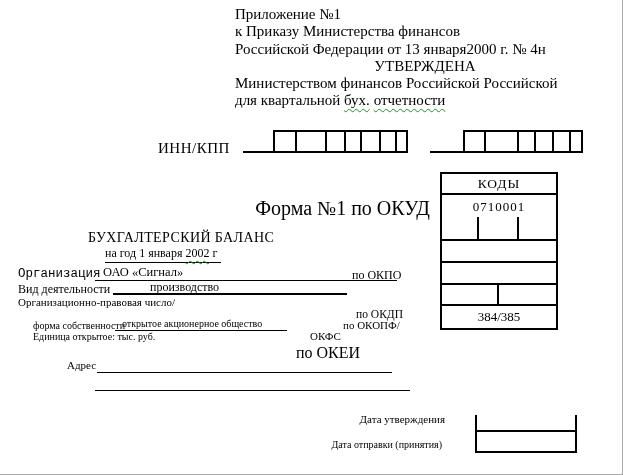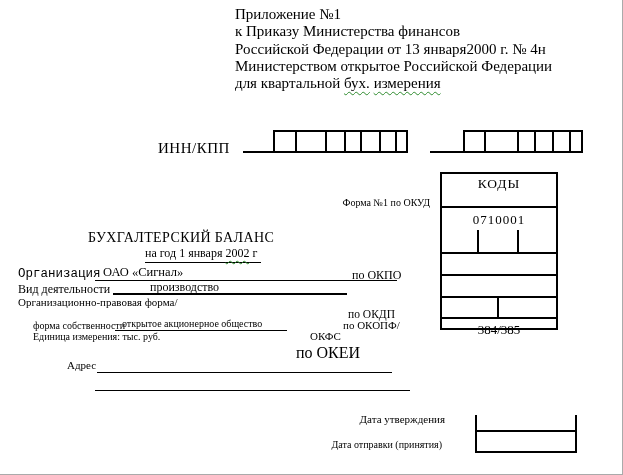--- a/index.html
+++ b/index.html
@@ -16,43 +16,43 @@
        text-decoration-color:#2e8b2e;text-decoration-thickness:1px;text-underline-offset:3px;}
   
   .strip{border-bottom:2px solid #000;box-sizing:border-box;}
   .cells{display:flex;border-top:2px solid #000;border-left:2px solid #000;border-right:2px solid #000;box-sizing:border-box;}
   .cells .cell{height:100%;box-sizing:border-box;flex:0 0 auto;}
   .cells .cell + .cell{border-left:2px solid #000;}
   .cells .cell:last-child{flex:1 1 auto;}
   
   .codes{left:440px;top:172px;width:118px;height:158px;border:2px solid #000;box-sizing:border-box;}
   .codes .row{width:100%;box-sizing:border-box;}
-  .kr1{height:34px;border-bottom:2px solid #000;text-align:center;font-size:13.5px;line-height:19px;letter-spacing:1px;}
+  .kr1{height:21px;border-bottom:2px solid #000;text-align:center;font-size:13.5px;line-height:19px;letter-spacing:1px;}
   .kr2{height:46px;border-bottom:2px solid #000;position:relative;text-align:center;}
   .kr2 .code{font-size:13px;line-height:24px;letter-spacing:1px;}
   .kr2 .tick{position:absolute;bottom:0;width:2px;height:22px;background:#000;}
   .kr3{height:22px;border-bottom:2px solid #000;}
   .kr4{height:22px;border-bottom:2px solid #000;}
   .kr5{height:21px;border-bottom:2px solid #000;position:relative;}
   .kr5 .vd{position:absolute;left:55px;top:0;bottom:0;width:2px;background:#000;}
   .kr6{height:22px;text-align:center;font-size:13px;line-height:22px;}
   
-  .okud-line{left:240px;top:197px;width:190px;text-align:right;font-size:10px;}
+  .okud-line{left:240px;top:197px;width:190px;text-align:right;font-size:20px;}
   .title{left:88px;top:230px;font-size:14px;letter-spacing:0.4px;}
-  .period{left:105px;top:246px;font-size:12px;border-bottom:1.5px solid #000;padding:0 4px 1px 0;margin-left:40px;}
+  .period{left:105px;top:246px;font-size:12px;border-bottom:1.5px solid #000;padding:0 4px 1px 0;}
   .datehint{left:288px;top:250px;font-size:10.5px;}
   .ul{border-bottom:1.5px solid #000;box-sizing:border-box;}
   .ul2{border-bottom:2px solid #000;box-sizing:border-box;}
   .f-org-l{left:18px;top:267px;font-size:12.5px;font-family:Liberation Mono, monospace;}
   .f-org-v{left:95px;top:265px;width:302px;height:16px;font-size:12.5px;padding-left:8px;}
   .f-act-l{left:18px;top:282px;font-size:12px;}
   .f-act-v{left:113px;top:280px;width:234px;height:15px;font-size:12px;padding-left:37px;}
   .f-okpo{left:352px;top:268px;font-size:12px;}
   .f-legal{left:18px;top:296px;font-size:11px;}
-  .f-okdp{left:340px;top:308px;width:63px;text-align:center;font-size:11.5px;}
+  .f-okdp{left:340px;top:308px;width:63px;text-align:right;font-size:11.5px;}
   .f-own-l{left:33px;top:320px;font-size:10px;}
   .f-own-v{left:115px;top:318px;width:172px;height:13px;font-size:10px;padding-left:7px;}
   .f-okopf{left:343px;top:319px;font-size:11px;}
   .f-unit{left:33px;top:331px;font-size:10px;}
   .f-okfs{left:310px;top:330px;font-size:11px;}
   .f-okei{left:296px;top:344px;font-size:16px;}
   .f-addr-l{left:67px;top:359px;font-size:11px;}
   .addr1{left:97px;top:360px;width:295px;height:13px;}
   .addr2{left:95px;top:378px;width:315px;height:13px;}
   
@@ -64,22 +64,23 @@
 </style>
 </head>
 <body>
 
 <div class="page">
 
   <div class="abs hdr">
     <div>Приложение №1</div>
     <div>к Приказу Министерства финансов</div>
     <div>Российской  Федерации от 13 января2000 г. № 4н</div>
-    <div>Министерством открытое Российской Федерации</div>
-    <div><span>для квартальной </span><span class="sq">бух.</span><span> </span><span class="sq">измерения</span></div>
+    <div class="c">УТВЕРЖДЕНА</div>
+    <div>Министерством финансов Российской Российской</div>
+    <div><span>для квартальной </span><span class="sq">бух.</span><span> </span><span class="sq">отчетности</span></div>
   </div>
 
   <div class="abs" style="left:158px;top:140px;font-size:15px;letter-spacing:0.5px;">ИНН/КПП</div>
 
   <div class="abs strip" style="left:243px;top:130px;width:165px;height:23px;">
     <div class="cells" style="position:absolute;left:30px;top:0;width:135px;height:21px;">
       <div class="cell" style="width:20px;"></div>
       <div class="cell" style="width:30px;"></div>
       <div class="cell" style="width:19px;"></div>
       <div class="cell" style="width:16px;"></div>
@@ -120,28 +121,28 @@
   <div class="abs title">БУХГАЛТЕРСКИЙ БАЛАНС</div>
   <div class="abs period"><span>на год 1 января </span><span class="sq">2002</span><span> г</span></div>
 
   <div class="abs f-org-l">Организация</div>
   <div class="abs f-act-l">Вид деятельности</div>
 
   <div class="abs ul f-org-v">ОАО «Сигнал»</div>
   <div class="abs ul2 f-act-v">производство</div>
   <div class="abs f-okpo">по ОКПО</div>
 
-  <div class="abs f-legal">Организационно-правовая форма/</div>
+  <div class="abs f-legal">Организационно-правовая число/</div>
   <div class="abs f-okdp">по ОКДП</div>
 
   <div class="abs f-own-l">форма собственности</div>
   <div class="abs ul f-own-v">открытое акционерное общество</div>
   <div class="abs f-okopf">по ОКОПФ/</div>
 
-  <div class="abs f-unit">Единица  измерения: тыс. руб.</div>
+  <div class="abs f-unit">Единица  открытое: тыс. руб.</div>
   <div class="abs f-okfs">ОКФС</div>
   <div class="abs f-okei">по ОКЕИ</div>
 
   <div class="abs f-addr-l">Адрес</div>
   <div class="abs ul addr1"></div>
   <div class="abs ul addr2"></div>
 
   <div class="abs ft-appr">Дата утверждения</div>
   <div class="abs ft-send">Дата отправки (принятия)</div>
   <div class="abs ft-box">

